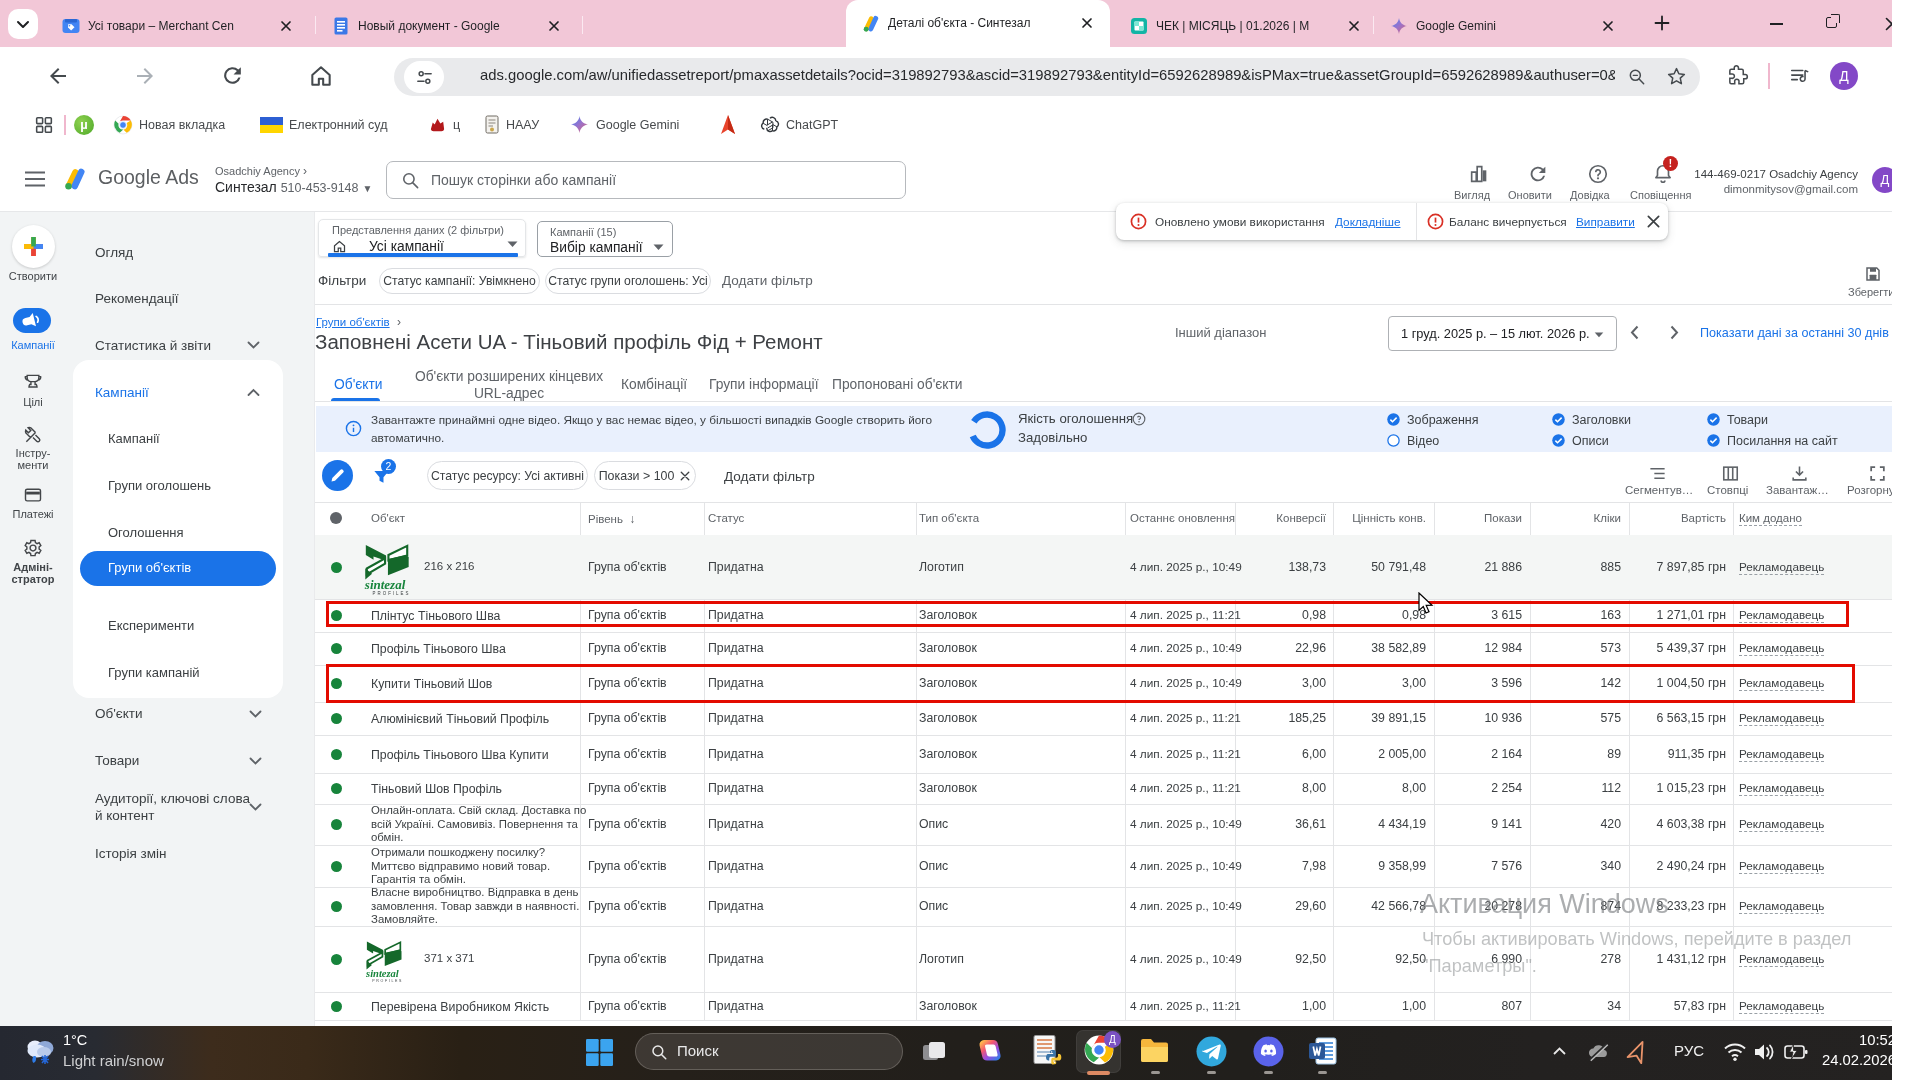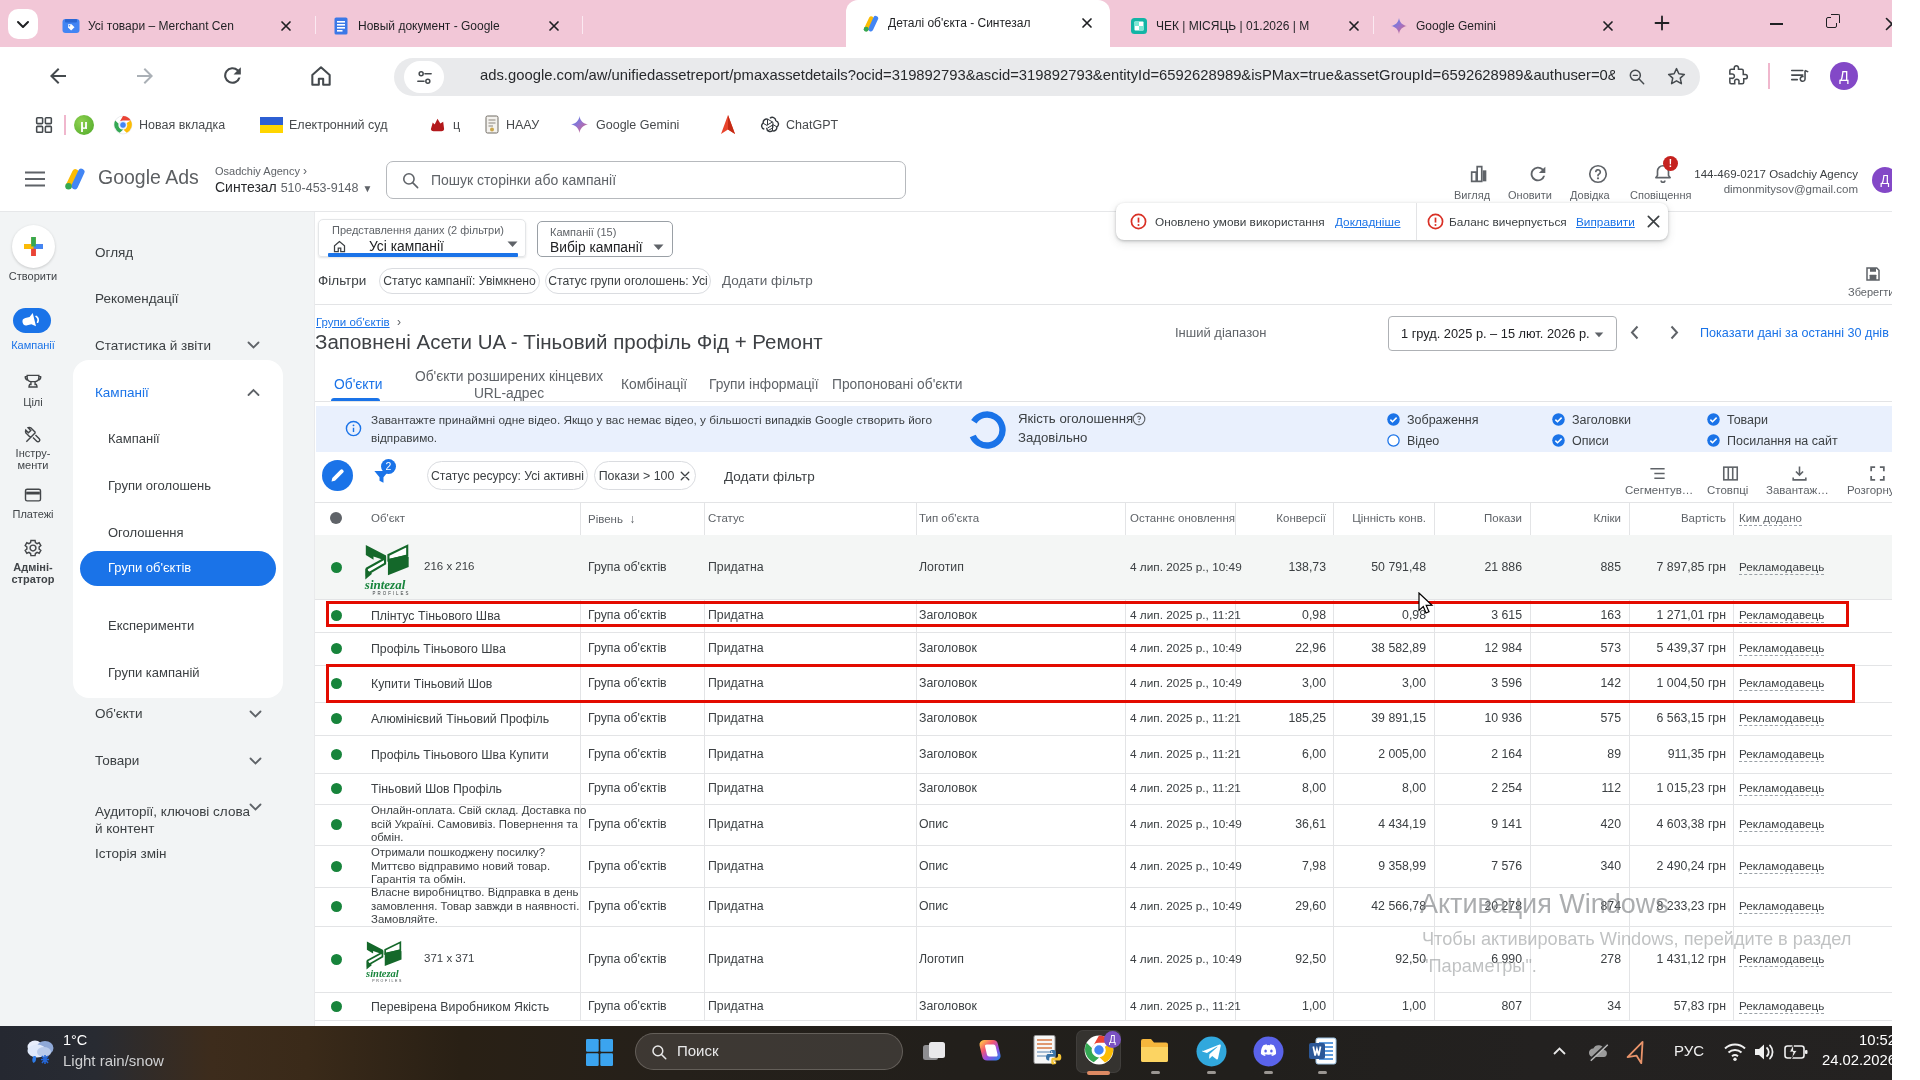--- a/index.html
+++ b/index.html
@@ -398,21 +398,21 @@
     <div class="t" style="left:108px;top:406px;font-size:13px;color:#3c4043;">Експерименти</div>
     <div class="t" style="left:108px;top:453px;font-size:13px;color:#3c4043;">Групи кампаній</div>
     <div class="t" style="left:95px;top:494px;font-size:13.5px;color:#3c4043;">Об'єкти</div>
     <svg class="abs" style="left:249px;top:498px;" width="13" height="9" viewBox="0 0 13 9">
         <path d="M1.5 1.5 L6.5 6.5 L11.5 1.5" stroke="#5f6368" stroke-width="1.8" fill="none" stroke-linecap="round"></path>
       </svg>
     <div class="t" style="left:95px;top:541px;font-size:13.5px;color:#3c4043;">Товари</div>
     <svg class="abs" style="left:249px;top:545px;" width="13" height="9" viewBox="0 0 13 9">
         <path d="M1.5 1.5 L6.5 6.5 L11.5 1.5" stroke="#5f6368" stroke-width="1.8" fill="none" stroke-linecap="round"></path>
       </svg>
-    <div class="t" style="left:95px;top:579px;font-size:13.5px;color:#3c4043;line-height:16.5px;white-space:normal;width:168px;margin-top:13px;">Аудиторії, ключові слова й&nbsp;контент</div>
+    <div class="t" style="left:95px;top:579px;font-size:13.5px;color:#3c4043;line-height:16.5px;white-space:normal;width:168px;">Аудиторії, ключові слова й&nbsp;контент</div>
     <svg class="abs" style="left:249px;top:591px;" width="13" height="9" viewBox="0 0 13 9">
         <path d="M1.5 1.5 L6.5 6.5 L11.5 1.5" stroke="#5f6368" stroke-width="1.8" fill="none" stroke-linecap="round"></path>
       </svg>
     <div class="t" style="left:95px;top:634px;font-size:13.5px;color:#3c4043;">Історія змін</div>
   </div>
   <div id="main">
 <div class="abs" style="left:3px;top:7px;width:208px;height:38px;border:1px solid #e4e6e8;box-shadow:0 1px 2px rgba(60,64,67,0.15);border-radius:5px 5px 3px 3px;">
 <div class="t" style="left:13px;top:4px;font-size:11px;color:#5f6368;">Представлення даних (2 фільтри)</div>
 <svg class="abs" style="left:13px;top:19px;" width="15" height="15" viewBox="0 0 24 24">
           <path d="M12 4 L4 11 V20 H10 V14.5 H14 V20 H20 V11z" fill="none" stroke="#3c4043" stroke-width="2"></path>
@@ -465,21 +465,21 @@
 <div class="t" style="left:394px;top:165px;font-size:13.8px;color:#5f6368;">Групи інформації</div>
 <div class="t" style="left:517px;top:165px;font-size:13.8px;color:#5f6368;">Пропоновані об'єкти</div>
 <div class="hline" style="left:0;top:189px;width:1589px;"></div>
 <div class="abs" style="left:1px;top:194px;width:1588px;height:46px;background:#e9f0fd;">
 <svg class="abs" style="left:29px;top:14px;" width="17" height="17" viewBox="0 0 24 24">
           <circle cx="12" cy="12" r="10" fill="none" stroke="#1a73e8" stroke-width="2"></circle>
           <path d="M12 11 V17" stroke="#1a73e8" stroke-width="2"></path>
           <circle cx="12" cy="7.5" r="1.3" fill="#1a73e8"></circle>
         </svg>
 <div class="t" style="left:55px;top:7px;font-size:11.8px;color:#3c4043;">Завантажте принаймні одне відео. Якщо у вас немає відео, у більшості випадків Google створить його</div>
-        <div class="t" style="left:55px;top:25px;font-size:11.8px;color:#3c4043;">відправимо.</div>
+        <div class="t" style="left:55px;top:25px;font-size:11.8px;color:#3c4043;">автоматично.</div>
 <svg class="abs" style="left:652px;top:5px;" width="38" height="38" viewBox="0 0 38 38">
           <g transform="rotate(-148 19 19)">
             <circle cx="19" cy="19" r="15.5" fill="none" stroke="#1a73e8" stroke-width="6.4" stroke-dasharray="82 15.4"></circle>
           </g>
         </svg>
 <div class="t" style="left:702px;top:5px;font-size:13.2px;color:#3c4043;">Якість оголошення</div>
 <svg class="abs" style="left:816px;top:6px;" width="14" height="14" viewBox="0 0 24 24">
           <circle cx="12" cy="12" r="10" fill="none" stroke="#5f6368" stroke-width="2"></circle>
           <path d="M9.6 9.3 a2.5 2.5 0 1 1 3.3 2.9 c-0.7 0.3-0.9 0.7-0.9 1.6" fill="none" stroke="#5f6368" stroke-width="2"></path>
           <circle cx="12" cy="16.9" r="1.3" fill="#5f6368"></circle>

